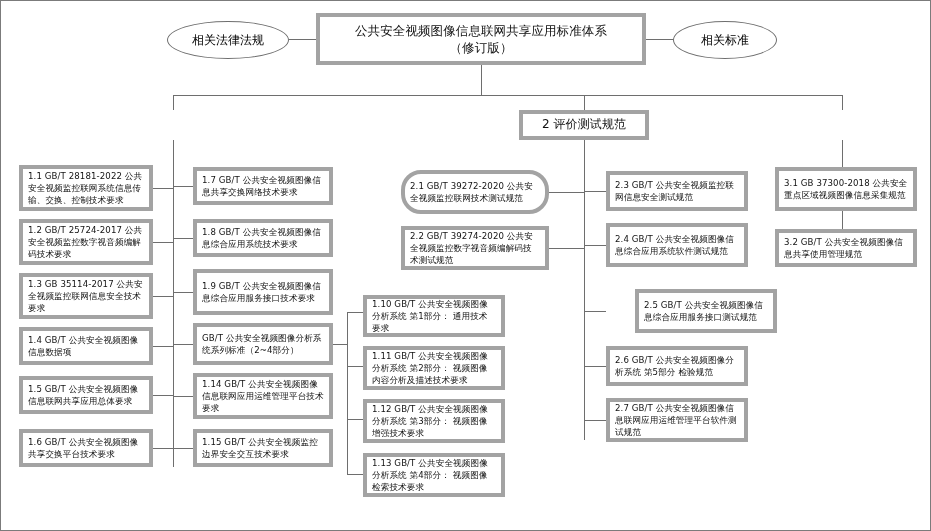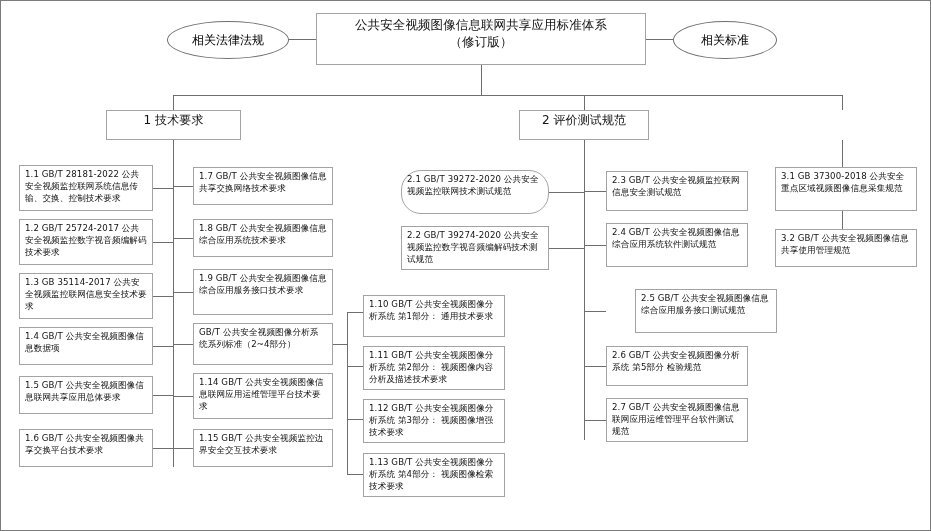--- a/index.html
+++ b/index.html
@@ -13,25 +13,26 @@
     position:relative;
     width:931px;height:531px;
     box-sizing:border-box;
     border:1px solid #7b7b7b;
     background:#fff;
   }
   
   .node{
     position:absolute;
     box-sizing:border-box;
-    border:1px solid #a3a3a3;
+    border:4px solid #a3a3a3;
     background:#ffffff;
     color:#111;
     z-index:5;
     display:flex;
+    align-items:center;
   }
   .node .txt{
     display:block;
     width:100%;
     padding:2px 5px;
     line-height:1.32;
     letter-spacing:.1px;
     word-break:break-all;
   }
   
@@ -89,23 +90,20 @@
 
   <div class="ln lnh" style="left:288px;top:38px;width:27px;"></div>
   <div class="ln lnh" style="left:645px;top:38px;width:27px;"></div>
 
   <div class="ln lnv" style="left:480px;top:64px;height:30px;"></div>
   <div class="ln lnh" style="left:172px;top:94px;width:669px;"></div>
   <div class="ln lnv" style="left:172px;top:94px;height:15px;"></div>
   <div class="ln lnv" style="left:583px;top:94px;height:15px;"></div>
   <div class="ln lnv" style="left:841px;top:94px;height:15px;"></div>
 
-  <div class="node lvl2" id="n-tech">
-    <span class="txt">1 技术要求</span>
-  </div>
   <div class="node lvl2" id="n-eval">
     <span class="txt">2 评价测试规范</span>
   </div>
 
   <div class="ln lnv" style="left:172px;top:139px;height:327px;"></div>
 
   <div class="node leaf" style="left:18px;top:164px;width:134px;height:46px;">
     <span class="txt">1.1 GB/T 28181-2022 公共安全视频监控联网系统信息传输、交换、控制技术要求</span>
   </div>
   <div class="ln lnh" style="left:152px;top:187px;width:20px;"></div>

